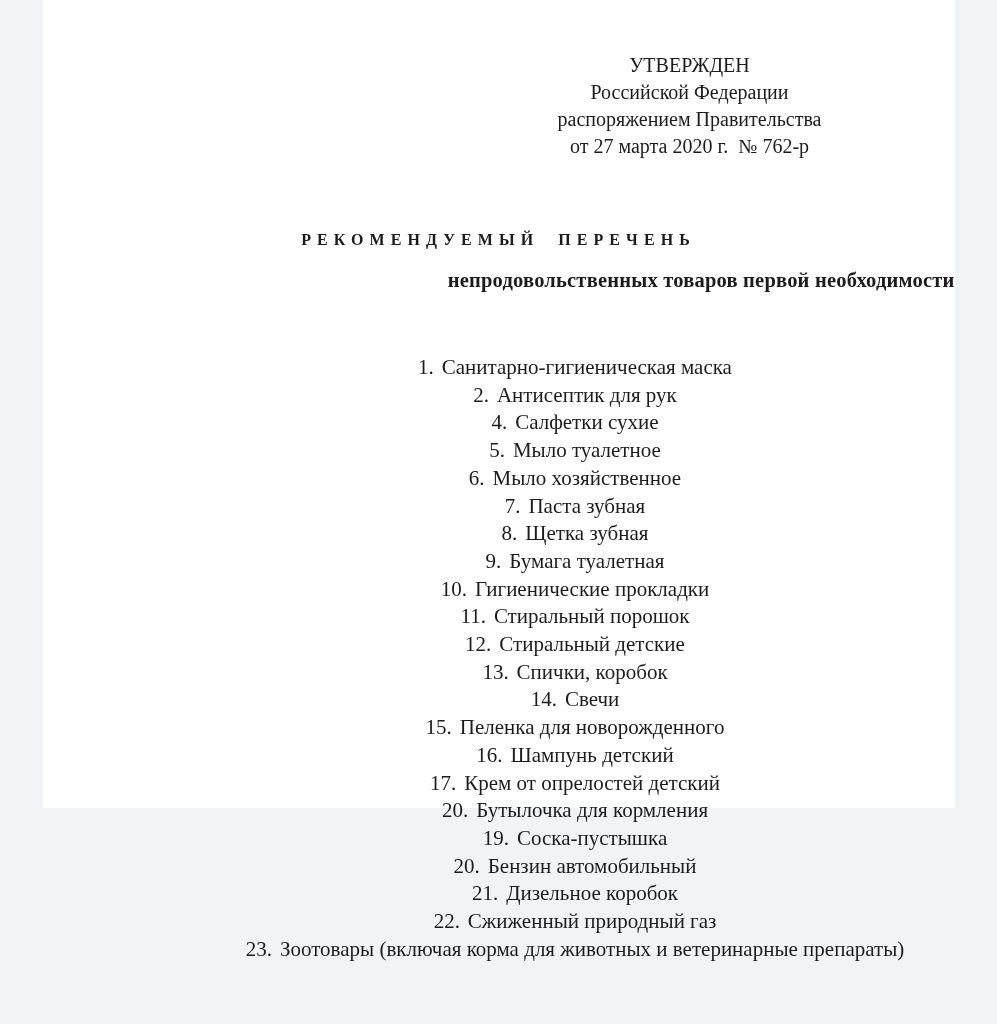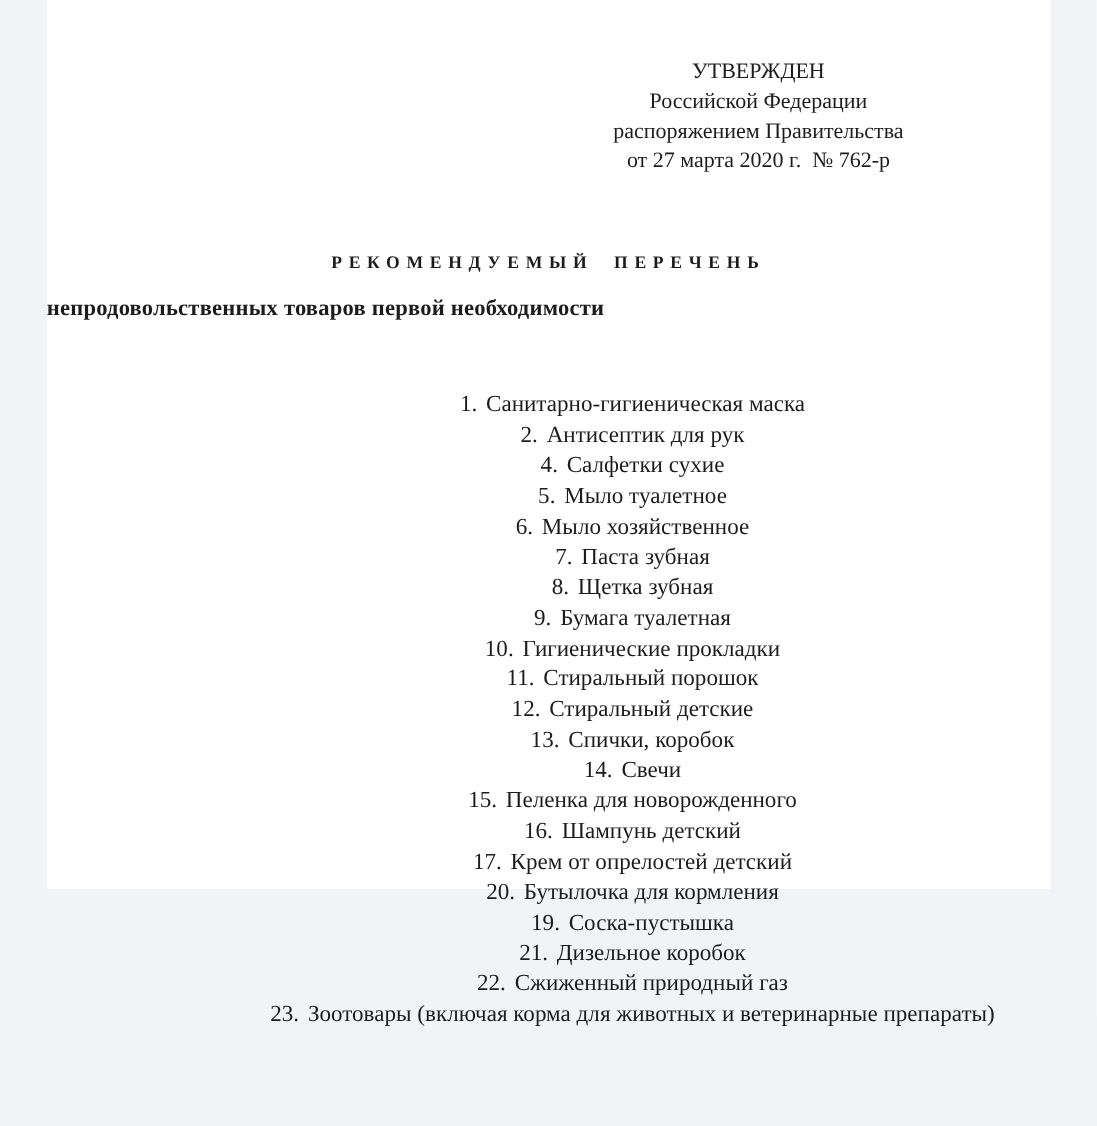--- a/index.html
+++ b/index.html
@@ -37,21 +37,21 @@
     text-align: center;
     font-size: 16px;
     font-weight: bold;
     letter-spacing: 0.38em;
     word-spacing: 0.55em;
     line-height: 28px;
     white-space: nowrap;
   }
   .doc-subtitle {
     margin-top: 12px;
-    text-align: left;
+    text-align: right;
     font-size: 20.5px;
     font-weight: bold;
     letter-spacing: 0.01em;
     line-height: 28px;
   }
   
   .items {
     list-style: none;
     margin: 60px 0 0 0;
     padding: 0 0 0 153px;
@@ -90,18 +90,19 @@
     <li><span class="num">10.</span><span>Гигиенические прокладки</span></li>
     <li><span class="num">11.</span><span>Стиральный порошок</span></li>
     <li><span class="num">12.</span><span>Стиральный детские</span></li>
     <li><span class="num">13.</span><span>Спички, коробок</span></li>
     <li><span class="num">14.</span><span>Свечи</span></li>
     <li><span class="num">15.</span><span>Пеленка для новорожденного</span></li>
     <li><span class="num">16.</span><span>Шампунь детский</span></li>
     <li><span class="num">17.</span><span>Крем от опрелостей детский</span></li>
     <li><span class="num">20.</span><span>Бутылочка для кормления</span></li>
     <li><span class="num">19.</span><span>Соска-пустышка</span></li>
+    <li><span class="num">20.</span><span>Бензин автомобильный</span></li>
     <li><span class="num">21.</span><span>Дизельное коробок</span></li>
     <li><span class="num">22.</span><span>Сжиженный природный газ</span></li>
     <li><span class="num">23.</span><span>Зоотовары (включая корма для животных и ветеринарные препараты)</span></li>
   </ul>
 
 </div>
 
 </body></html>

